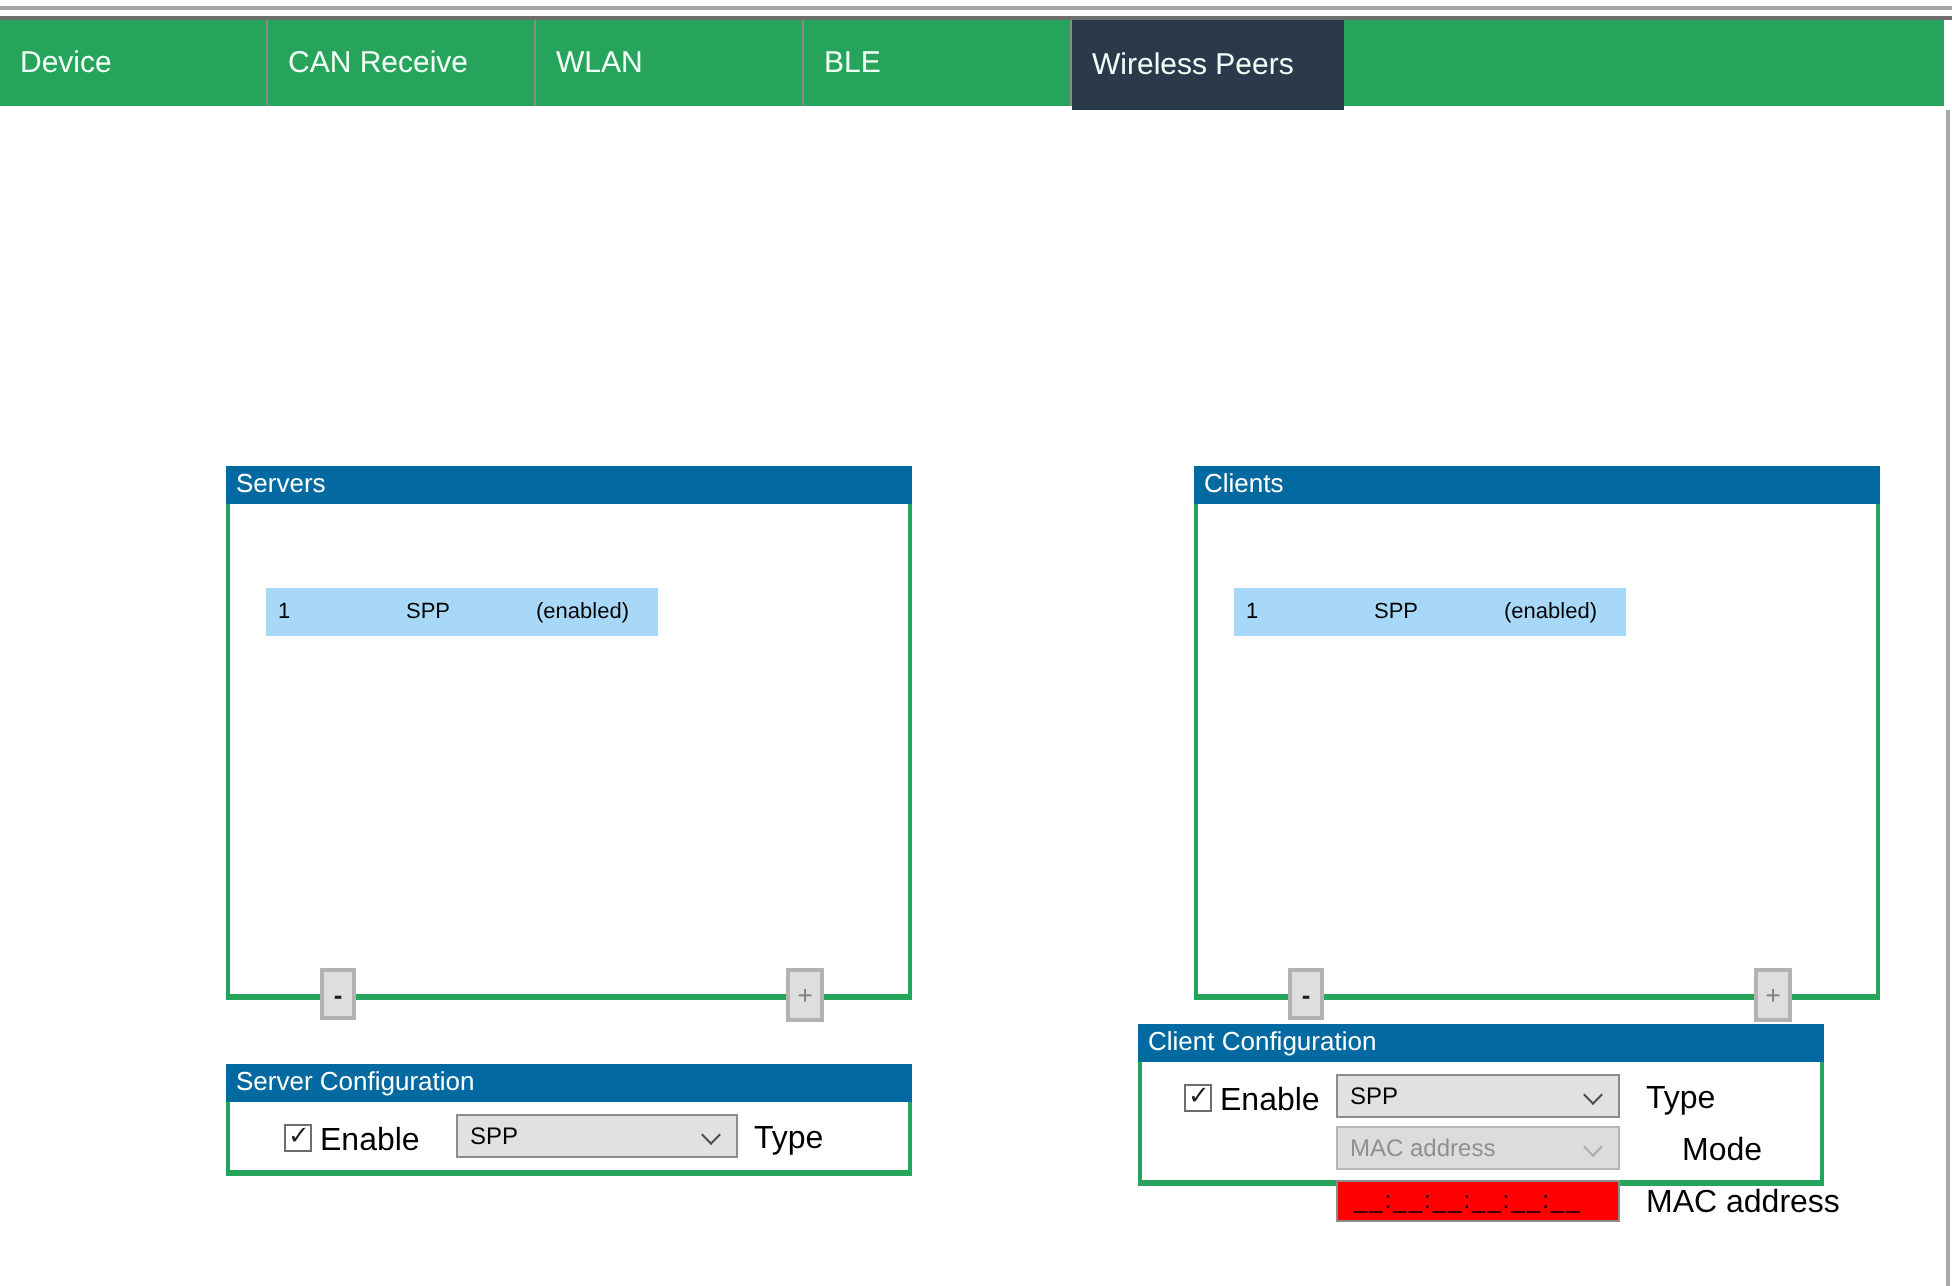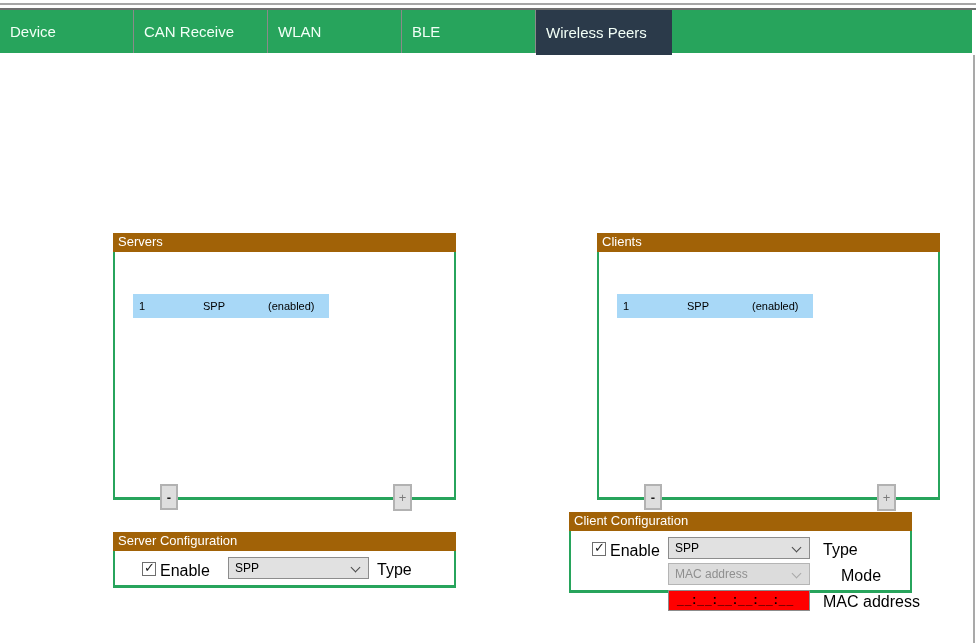--- a/index.html
+++ b/index.html
@@ -16,21 +16,21 @@
   .tabbar { position:absolute; left:0; top:10px; width:972px; height:43px;
             background:#27a45c; display:flex; align-items:stretch; }
   .tab { width:134px; height:43px; color:#f2fff7; font-size:15px; display:flex;
          align-items:center; padding-left:10px; border-right:1px solid #8a8a8a;
          cursor:default; white-space:nowrap; overflow:hidden; }
   .tab.active { width:136px; height:45px; background:#2b3a4a; border-right:none;text-align:right; }
   .tab-filler { flex:1; border-right:none; }
 
   
   .panel { position:absolute; display:flex; flex-direction:column; }
-  .panel-header { height:19px; background:#a16207; color:#ffffff; font-size:13px;
+  .panel-header { height:19px; background:#0369a1; color:#ffffff; font-size:13px;
                   line-height:18px; padding-left:5px; flex:0 0 19px; }
   .panel-body { position:relative; flex:1; background:#ffffff;
                 border-left:2px solid #27a45c; border-right:2px solid #27a45c;
                 border-bottom:3px solid #27a45c; }
 
   .srv-panel  { left:113px; top:233px; width:343px; height:267px; }
   .cli-panel  { left:569px; top:233px; width:343px; height:267px;margin-left:28px; }
   .srv-conf   { left:113px; top:512px; width:343px; height:56px;margin-top:20px;  }
   .cli-conf   { left:569px; top:512px; width:343px; height:81px; }
 
@@ -58,21 +58,21 @@
   .combo { position:absolute; height:22px; background:#e1e1e1; border:1px solid #8c8c8c;
            font-size:12px; color:#000; line-height:20px; padding-left:6px;
            cursor:pointer; white-space:nowrap; }
   .combo .chev { position:absolute; right:9px; top:6px; width:7px; height:7px;
                  border-right:1.6px solid #4a4a4a; border-bottom:1.6px solid #4a4a4a;
                  transform:rotate(45deg); }
   .combo.disabled { background:#dcdcdc; border-color:#b5b5b5; color:#8f8f8f; cursor:default; }
   .combo.disabled .chev { border-color:#a9a9a9; }
 
   .mac-field { position:absolute; height:21px; background:#ff0000; border:1px solid #8c8c8c;
-               font-size:12px; font-weight:bold; color:#000; line-height:19px;
+               font-size:12px; font-weight:normal; color:#000; line-height:19px;
                padding-left:8px; letter-spacing:1px; cursor:text; }
 
   
   .srv-conf .chk   { left:27px; top:11px; }
   .srv-conf .lbl-enable { left:45px; top:11px; }
   .srv-conf .combo-type { left:113px; top:6px; width:141px; }
   .srv-conf .lbl-type   { left:262px; top:10px; }
 
   
   .cli-conf .chk   { left:21px; top:11px; }

